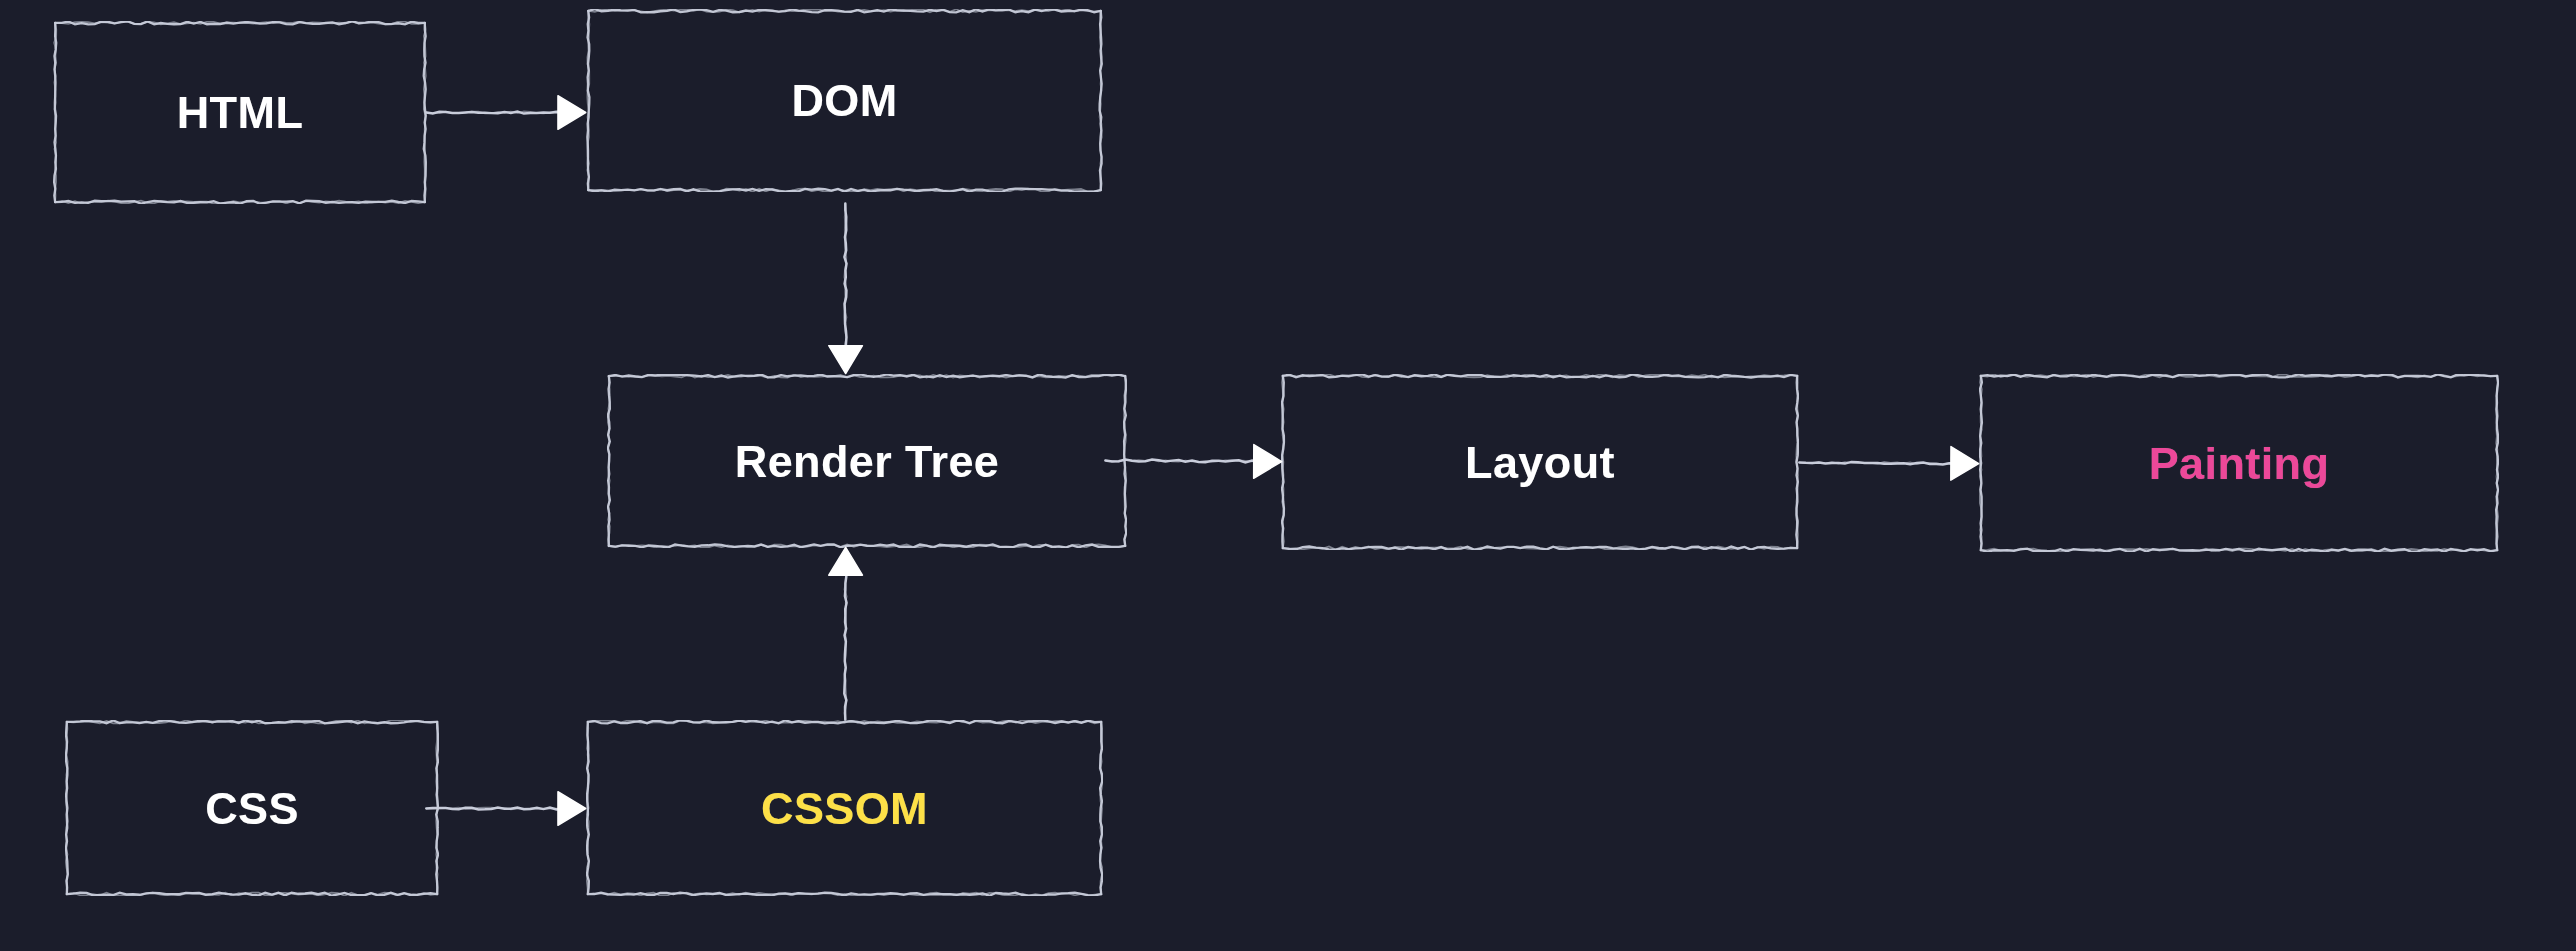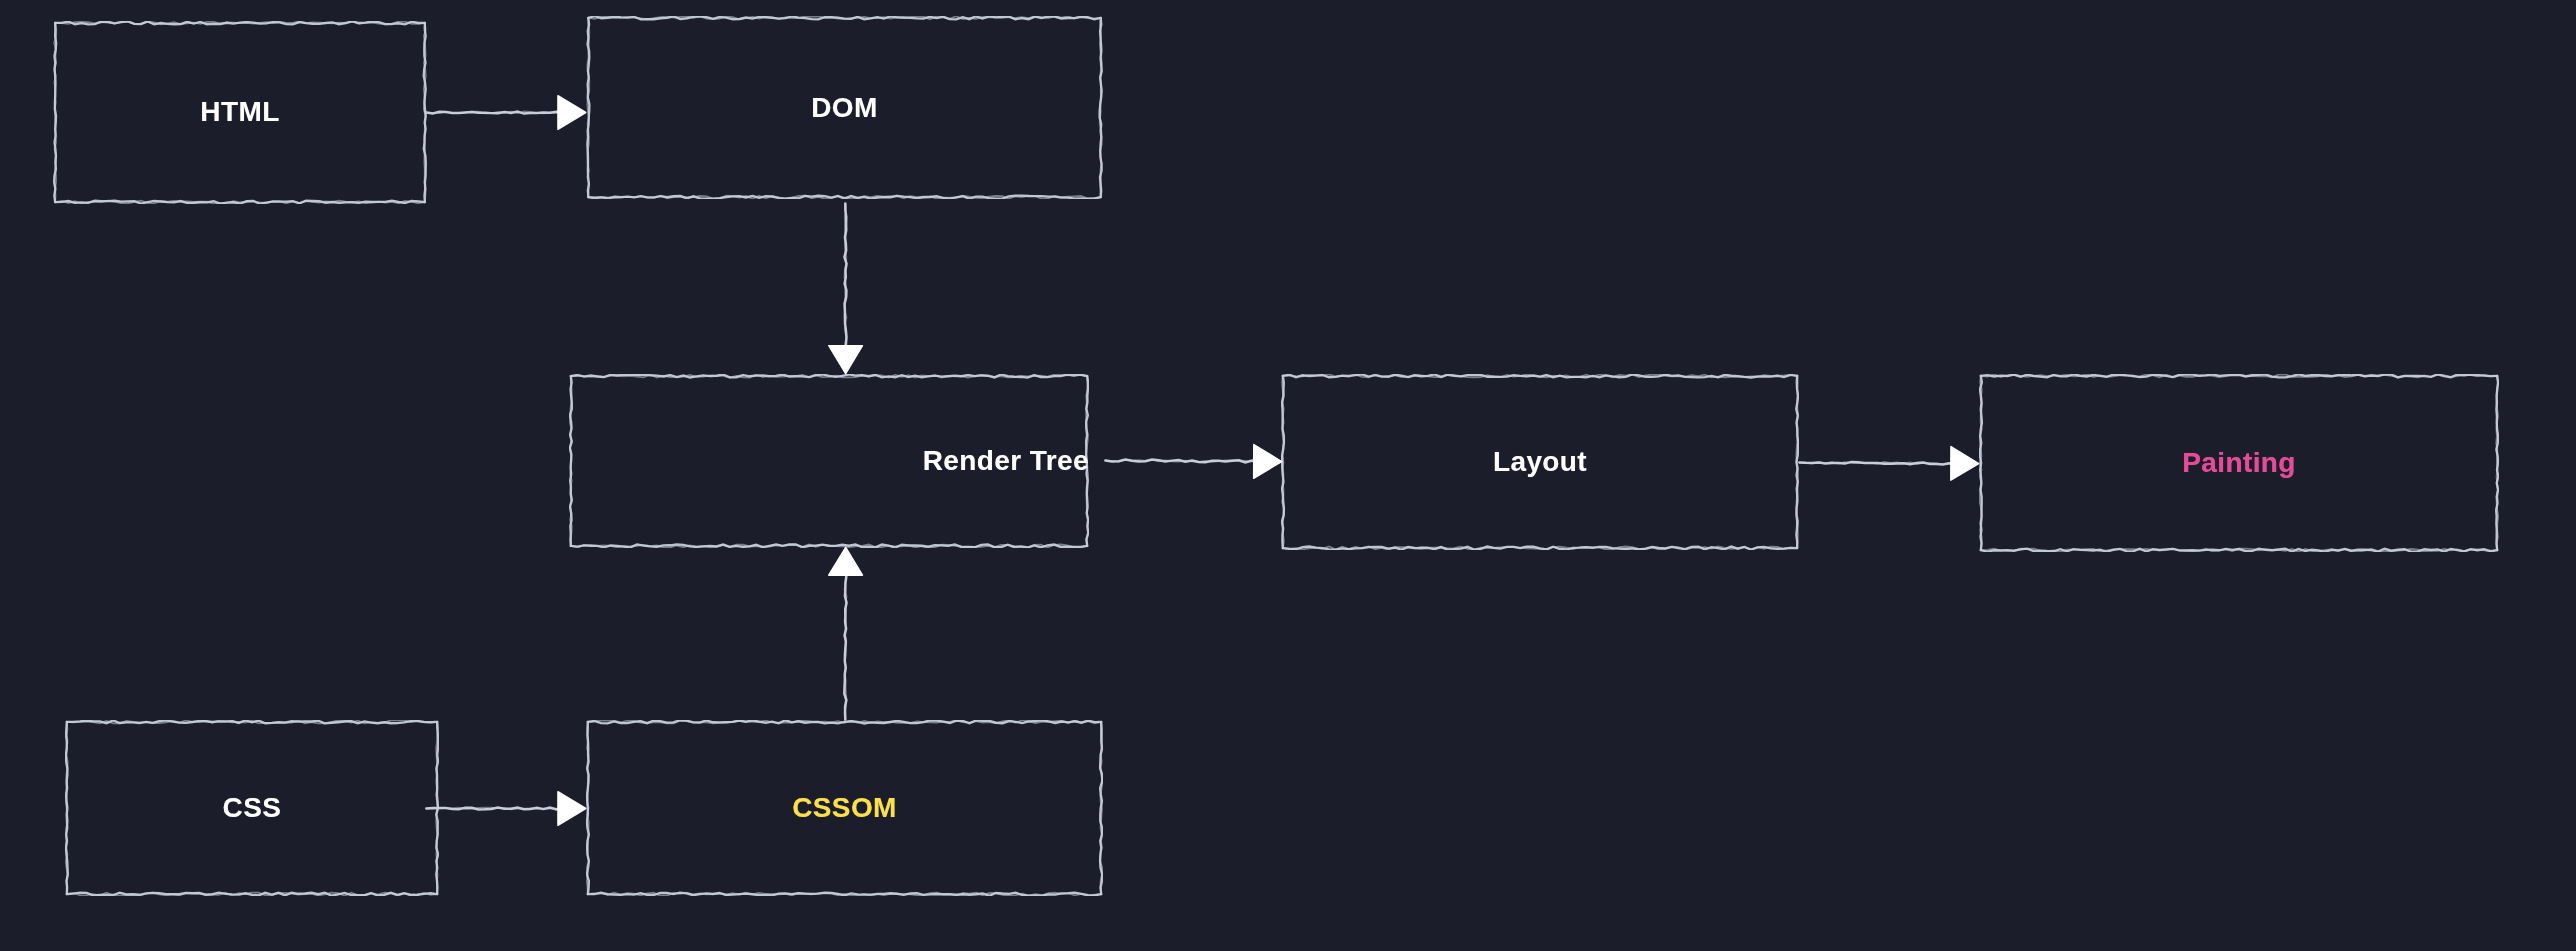--- a/index.html
+++ b/index.html
@@ -25,21 +25,21 @@
     align-items: center;
     justify-content: center;
     color: #ffffff;
     font-weight: bold;
     letter-spacing: 0.4px;
     text-shadow: 0 0 0.7px rgba(255,255,255,0.35);
   }
   .node .node-label {
     position: relative;
     z-index: 3;
-    font-size: 28px;
+    font-size: 45px;
     line-height: 1;
     white-space: nowrap;
   }
   
   .node .frame {
     position: absolute;
     inset: 0;
     z-index: 1;
     pointer-events: none;
   }
@@ -64,37 +64,37 @@
           <path d="M507.50 2.50L508.66 11.57L506.17 20.65L507.61 29.72L508.16 38.80L508.57 47.87L506.27 56.94L508.05 66.02L508.79 75.09L507.24 84.17L506.14 93.24L507.07 102.31L507.19 111.39L506.09 120.46L508.39 129.54L508.10 138.61L507.34 147.69L507.37 156.76L507.09 165.83L507.91 174.91L507.02 183.98L506.82 193.06L507.40 202.13L507.37 211.20L507.05 220.28L508.55 229.35L508.31 238.43L507.50 247.50" fill="none" stroke="#c9cddb" stroke-width="2.4" stroke-opacity="0.55" stroke-linecap="round"></path>
           <path d="M507.50 247.50L498.48 246.37L489.46 245.88L480.45 248.63L471.43 247.24L462.41 245.36L453.39 247.16L444.38 247.12L435.36 247.26L426.34 246.74L417.32 248.43L408.30 247.67L399.29 247.85L390.27 248.45L381.25 247.31L372.23 248.27L363.21 246.19L354.20 245.88L345.18 245.40L336.16 249.10L327.14 246.21L318.13 246.86L309.11 246.84L300.09 246.39L291.07 248.08L282.05 249.67L273.04 245.68L264.02 245.97L255.00 249.66L245.98 247.61L236.96 248.19L227.95 249.41L218.93 246.21L209.91 247.72L200.89 247.58L191.88 248.29L182.86 248.57L173.84 245.99L164.82 247.81L155.80 247.44L146.79 246.61L137.77 245.78L128.75 247.40L119.73 249.45L110.71 246.06L101.70 246.33L92.68 246.82L83.66 245.57L74.64 245.99L65.63 246.27L56.61 245.53L47.59 248.44L38.57 247.82L29.55 248.45L20.54 245.94L11.52 246.99L2.50 247.50" fill="none" stroke="#c9cddb" stroke-width="3.2" stroke-opacity="0.95" stroke-linecap="round"></path>
           <path d="M507.50 247.50L498.48 248.84L489.46 247.20L480.45 245.70L471.43 248.71L462.41 247.23L453.39 248.10L444.38 246.82L435.36 247.77L426.34 249.18L417.32 246.35L408.30 247.35L399.29 246.84L390.27 245.45L381.25 246.98L372.23 246.49L363.21 248.02L354.20 247.18L345.18 246.18L336.16 248.69L327.14 246.27L318.13 249.18L309.11 246.07L300.09 246.84L291.07 248.38L282.05 247.91L273.04 246.49L264.02 247.31L255.00 247.61L245.98 246.23L236.96 248.54L227.95 248.55L218.93 249.56L209.91 246.64L200.89 246.62L191.88 247.15L182.86 246.41L173.84 246.69L164.82 245.85L155.80 246.85L146.79 246.14L137.77 249.00L128.75 248.51L119.73 245.32L110.71 247.16L101.70 249.15L92.68 248.77L83.66 246.88L74.64 245.33L65.63 246.93L56.61 247.38L47.59 247.31L38.57 249.43L29.55 246.19L20.54 248.71L11.52 245.69L2.50 247.50" fill="none" stroke="#c9cddb" stroke-width="2.4" stroke-opacity="0.55" stroke-linecap="round"></path>
           <path d="M2.50 247.50L1.35 238.43L2.72 229.35L1.07 220.28L1.55 211.20L3.52 202.13L2.73 193.06L3.52 183.98L2.80 174.91L1.66 165.83L3.12 156.76L2.54 147.69L3.27 138.61L3.64 129.54L2.18 120.46L2.12 111.39L2.59 102.31L2.64 93.24L2.91 84.17L2.53 75.09L1.70 66.02L2.58 56.94L1.56 47.87L3.19 38.80L3.91 29.72L2.47 20.65L2.77 11.57L2.50 2.50" fill="none" stroke="#c9cddb" stroke-width="3.2" stroke-opacity="0.95" stroke-linecap="round"></path>
           <path d="M2.50 247.50L2.98 238.43L2.45 229.35L3.71 220.28L3.66 211.20L2.30 202.13L3.91 193.06L3.75 183.98L1.59 174.91L3.77 165.83L3.02 156.76L2.79 147.69L2.50 138.61L2.41 129.54L1.75 120.46L3.21 111.39L2.00 102.31L2.69 93.24L1.49 84.17L3.02 75.09L1.66 66.02L3.80 56.94L2.95 47.87L3.53 38.80L1.09 29.72L3.89 20.65L4.00 11.57L2.50 2.50" fill="none" stroke="#c9cddb" stroke-width="2.4" stroke-opacity="0.55" stroke-linecap="round"></path>
         </svg>
       </div>
     <span class="node-label" style="color: rgb(255, 255, 255);">HTML</span>
   </div>
 
-  <div class="node" style="left: 586px; top: 16px; width: 517px; height: 183px;">
+  <div class="node" style="left: 586px; top: 9px; width: 517px; height: 183px;">
     <div class="frame">
         <svg width="517" height="183" viewBox="0 0 705 250" style="position: absolute; left: 0px; top: 0px;">
           <path d="M2.50 2.50L11.47 0.32L20.45 3.05L29.42 2.42L38.40 1.01L47.37 1.79L56.35 2.26L65.32 1.31L74.29 4.58L83.27 4.23L92.24 4.38L101.22 3.06L110.19 2.46L119.17 0.57L128.14 4.23L137.12 3.10L146.09 1.27L155.06 0.44L164.04 1.58L173.01 3.88L181.99 1.27L190.96 2.30L199.94 4.47L208.91 4.12L217.88 2.07L226.86 3.58L235.83 1.21L244.81 1.71L253.78 2.47L262.76 3.50L271.73 2.91L280.71 0.62L289.68 2.24L298.65 2.88L307.63 4.37L316.60 4.59L325.58 1.60L334.55 1.74L343.53 2.27L352.50 3.51L361.47 3.87L370.45 1.16L379.42 4.56L388.40 3.27L397.37 1.54L406.35 3.56L415.32 0.51L424.29 1.77L433.27 2.11L442.24 2.58L451.22 3.35L460.19 3.52L469.17 1.05L478.14 2.89L487.12 1.13L496.09 4.23L505.06 4.62L514.04 1.63L523.01 4.32L531.99 0.38L540.96 3.33L549.94 0.52L558.91 1.81L567.88 1.31L576.86 0.71L585.83 4.40L594.81 2.89L603.78 4.38L612.76 0.75L621.73 2.86L630.71 0.83L639.68 0.74L648.65 3.36L657.63 2.71L666.60 2.85L675.58 1.00L684.55 1.59L693.53 4.56L702.50 2.50" fill="none" stroke="#c9cddb" stroke-width="3.2" stroke-opacity="0.95" stroke-linecap="round"></path>
           <path d="M2.50 2.50L11.47 3.84L20.45 0.87L29.42 1.30L38.40 2.51L47.37 2.36L56.35 1.59L65.32 2.03L74.29 3.25L83.27 4.51L92.24 2.74L101.22 1.57L110.19 0.84L119.17 2.14L128.14 1.18L137.12 0.31L146.09 2.45L155.06 0.56L164.04 3.73L173.01 4.20L181.99 3.73L190.96 0.88L199.94 1.43L208.91 4.46L217.88 2.72L226.86 1.38L235.83 3.56L244.81 1.25L253.78 1.48L262.76 4.02L271.73 1.87L280.71 2.98L289.68 2.90L298.65 0.67L307.63 0.74L316.60 0.49L325.58 2.55L334.55 2.00L343.53 3.66L352.50 3.95L361.47 2.78L370.45 2.15L379.42 1.31L388.40 2.98L397.37 2.79L406.35 1.67L415.32 3.61L424.29 1.83L433.27 2.75L442.24 1.56L451.22 0.38L460.19 0.89L469.17 4.46L478.14 0.71L487.12 0.66L496.09 3.98L505.06 0.35L514.04 4.14L523.01 2.49L531.99 4.03L540.96 1.43L549.94 1.90L558.91 1.41L567.88 2.34L576.86 1.53L585.83 2.76L594.81 1.48L603.78 3.02L612.76 0.96L621.73 1.37L630.71 3.01L639.68 0.53L648.65 2.34L657.63 0.35L666.60 3.56L675.58 0.81L684.55 2.78L693.53 3.40L702.50 2.50" fill="none" stroke="#c9cddb" stroke-width="2.4" stroke-opacity="0.55" stroke-linecap="round"></path>
           <path d="M702.50 2.50L703.22 11.57L701.68 20.65L702.24 29.72L702.98 38.80L703.39 47.87L702.36 56.94L703.04 66.02L703.95 75.09L701.82 84.17L702.75 93.24L703.78 102.31L703.03 111.39L701.97 120.46L701.12 129.54L701.03 138.61L703.24 147.69L702.39 156.76L703.32 165.83L702.39 174.91L701.96 183.98L702.17 193.06L703.67 202.13L703.71 211.20L701.47 220.28L702.41 229.35L703.15 238.43L702.50 247.50" fill="none" stroke="#c9cddb" stroke-width="3.2" stroke-opacity="0.95" stroke-linecap="round"></path>
           <path d="M702.50 2.50L701.34 11.57L702.70 20.65L702.89 29.72L701.39 38.80L702.09 47.87L703.36 56.94L703.97 66.02L702.60 75.09L701.77 84.17L703.10 93.24L702.40 102.31L703.34 111.39L701.37 120.46L702.59 129.54L701.84 138.61L701.06 147.69L703.50 156.76L703.47 165.83L703.91 174.91L701.56 183.98L702.45 193.06L703.58 202.13L702.21 211.20L702.78 220.28L701.94 229.35L702.03 238.43L702.50 247.50" fill="none" stroke="#c9cddb" stroke-width="2.4" stroke-opacity="0.55" stroke-linecap="round"></path>
           <path d="M702.50 247.50L693.53 249.43L684.55 249.43L675.58 249.18L666.60 249.65L657.63 248.03L648.65 248.04L639.68 246.69L630.71 246.85L621.73 245.98L612.76 246.07L603.78 245.87L594.81 245.36L585.83 245.31L576.86 246.34L567.88 249.60L558.91 249.67L549.94 248.96L540.96 246.85L531.99 246.78L523.01 249.57L514.04 246.23L505.06 247.72L496.09 249.47L487.12 248.48L478.14 246.32L469.17 247.26L460.19 247.63L451.22 248.93L442.24 247.39L433.27 246.82L424.29 245.77L415.32 247.65L406.35 247.48L397.37 247.92L388.40 249.49L379.42 247.13L370.45 248.61L361.47 246.02L352.50 249.57L343.53 245.80L334.55 248.14L325.58 246.05L316.60 245.56L307.63 246.76L298.65 245.68L289.68 249.11L280.71 248.63L271.73 249.38L262.76 248.73L253.78 246.58L244.81 246.14L235.83 248.40L226.86 245.87L217.88 247.94L208.91 246.06L199.94 246.42L190.96 247.27L181.99 248.72L173.01 249.43L164.04 249.61L155.06 249.16L146.09 246.33L137.12 249.11L128.14 245.96L119.17 246.29L110.19 247.65L101.22 246.17L92.24 247.88L83.27 247.86L74.29 246.19L65.32 247.81L56.35 246.86L47.37 247.35L38.40 246.99L29.42 249.29L20.45 247.78L11.47 249.01L2.50 247.50" fill="none" stroke="#c9cddb" stroke-width="3.2" stroke-opacity="0.95" stroke-linecap="round"></path>
           <path d="M702.50 247.50L693.53 248.87L684.55 249.46L675.58 245.87L666.60 246.39L657.63 246.75L648.65 247.42L639.68 245.85L630.71 249.27L621.73 249.53L612.76 245.72L603.78 245.50L594.81 247.51L585.83 246.39L576.86 249.36L567.88 245.96L558.91 245.81L549.94 246.74L540.96 248.70L531.99 248.31L523.01 246.77L514.04 245.46L505.06 248.03L496.09 248.07L487.12 248.02L478.14 249.51L469.17 246.55L460.19 246.68L451.22 247.59L442.24 246.13L433.27 249.01L424.29 245.42L415.32 246.04L406.35 246.69L397.37 245.60L388.40 247.32L379.42 246.26L370.45 248.83L361.47 249.37L352.50 247.94L343.53 246.12L334.55 248.75L325.58 249.55L316.60 247.27L307.63 248.95L298.65 245.46L289.68 245.81L280.71 248.11L271.73 249.63L262.76 247.73L253.78 246.13L244.81 249.10L235.83 245.65L226.86 249.69L217.88 245.95L208.91 248.20L199.94 246.06L190.96 245.32L181.99 249.48L173.01 249.54L164.04 246.48L155.06 245.59L146.09 247.35L137.12 247.59L128.14 246.45L119.17 247.46L110.19 248.89L101.22 245.34L92.24 248.47L83.27 248.20L74.29 246.00L65.32 247.46L56.35 247.25L47.37 247.83L38.40 248.43L29.42 247.73L20.45 247.08L11.47 247.20L2.50 247.50" fill="none" stroke="#c9cddb" stroke-width="2.4" stroke-opacity="0.55" stroke-linecap="round"></path>
           <path d="M2.50 247.50L2.27 238.43L3.28 229.35L2.26 220.28L1.91 211.20L2.07 202.13L2.06 193.06L1.71 183.98L1.24 174.91L2.10 165.83L1.67 156.76L2.95 147.69L3.14 138.61L3.76 129.54L3.97 120.46L1.87 111.39L2.17 102.31L1.63 93.24L3.02 84.17L2.17 75.09L3.11 66.02L3.83 56.94L3.68 47.87L1.50 38.80L2.63 29.72L1.78 20.65L3.59 11.57L2.50 2.50" fill="none" stroke="#c9cddb" stroke-width="3.2" stroke-opacity="0.95" stroke-linecap="round"></path>
           <path d="M2.50 247.50L1.23 238.43L3.39 229.35L1.21 220.28L3.45 211.20L1.73 202.13L1.50 193.06L1.66 183.98L3.33 174.91L3.13 165.83L2.79 156.76L1.49 147.69L3.31 138.61L1.78 129.54L1.25 120.46L1.48 111.39L3.81 102.31L3.84 93.24L3.71 84.17L1.43 75.09L1.32 66.02L2.81 56.94L2.43 47.87L3.24 38.80L3.36 29.72L3.97 20.65L2.31 11.57L2.50 2.50" fill="none" stroke="#c9cddb" stroke-width="2.4" stroke-opacity="0.55" stroke-linecap="round"></path>
         </svg>
       </div>
     <span class="node-label" style="color: rgb(255, 255, 255);">DOM</span>
   </div>
 
-  <div class="node" style="left: 569px; top: 374px; width: 520px; height: 174px; justify-content: flex-end;">
+  <div class="node" style="left: 607px; top: 374px; width: 520px; height: 174px;">
     <div class="frame">
         <svg width="520" height="174" viewBox="0 0 710 237" style="position: absolute; left: 0px; top: 0px;">
           <path d="M2.50 2.50L11.54 1.05L20.58 3.32L29.62 1.73L38.65 3.10L47.69 4.01L56.73 0.90L65.77 1.70L74.81 0.76L83.85 0.80L92.88 0.75L101.92 0.48L110.96 1.43L120.00 1.94L129.04 3.14L138.08 1.16L147.12 3.91L156.15 1.85L165.19 4.51L174.23 2.94L183.27 1.58L192.31 2.63L201.35 2.10L210.38 0.37L219.42 4.27L228.46 4.10L237.50 1.20L246.54 2.83L255.58 1.98L264.62 1.54L273.65 2.81L282.69 2.31L291.73 0.43L300.77 3.18L309.81 2.81L318.85 2.85L327.88 4.02L336.92 1.15L345.96 0.36L355.00 2.22L364.04 3.65L373.08 2.40L382.12 0.35L391.15 1.94L400.19 1.26L409.23 2.77L418.27 0.85L427.31 4.22L436.35 2.99L445.38 4.17L454.42 1.40L463.46 3.86L472.50 1.94L481.54 4.12L490.58 2.89L499.62 1.90L508.65 3.36L517.69 2.75L526.73 1.98L535.77 2.79L544.81 1.12L553.85 2.64L562.88 1.55L571.92 2.08L580.96 4.41L590.00 0.36L599.04 2.58L608.08 3.44L617.12 3.75L626.15 4.61L635.19 1.21L644.23 3.75L653.27 3.91L662.31 2.70L671.35 2.56L680.38 0.61L689.42 1.74L698.46 0.48L707.50 2.50" fill="none" stroke="#c9cddb" stroke-width="3.2" stroke-opacity="0.95" stroke-linecap="round"></path>
           <path d="M2.50 2.50L11.54 2.44L20.58 2.57L29.62 3.59L38.65 2.62L47.69 3.61L56.73 2.05L65.77 2.01L74.81 3.11L83.85 2.24L92.88 3.37L101.92 4.31L110.96 0.40L120.00 4.65L129.04 1.99L138.08 4.09L147.12 3.79L156.15 3.42L165.19 0.99L174.23 3.60L183.27 3.36L192.31 1.44L201.35 2.34L210.38 2.31L219.42 4.52L228.46 2.20L237.50 4.36L246.54 4.59L255.58 0.45L264.62 4.04L273.65 2.14L282.69 3.60L291.73 3.15L300.77 2.58L309.81 2.47L318.85 0.94L327.88 4.28L336.92 1.75L345.96 3.94L355.00 3.76L364.04 1.97L373.08 4.45L382.12 4.36L391.15 3.86L400.19 2.02L409.23 3.16L418.27 1.59L427.31 1.46L436.35 4.44L445.38 0.91L454.42 3.53L463.46 1.24L472.50 4.58L481.54 1.61L490.58 2.59L499.62 1.45L508.65 4.53L517.69 2.18L526.73 2.99L535.77 2.78L544.81 4.66L553.85 2.61L562.88 1.01L571.92 2.68L580.96 3.79L590.00 2.59L599.04 4.46L608.08 4.09L617.12 2.28L626.15 3.01L635.19 2.56L644.23 2.11L653.27 3.43L662.31 0.69L671.35 1.00L680.38 1.61L689.42 0.83L698.46 1.40L707.50 2.50" fill="none" stroke="#c9cddb" stroke-width="2.4" stroke-opacity="0.55" stroke-linecap="round"></path>
           <path d="M707.50 2.50L708.97 11.42L708.56 20.35L707.73 29.27L707.84 38.19L706.42 47.12L708.40 56.04L706.16 64.96L706.30 73.88L707.43 82.81L706.05 91.73L706.32 100.65L706.16 109.58L706.56 118.50L707.33 127.42L706.65 136.35L708.08 145.27L707.54 154.19L707.06 163.12L707.60 172.04L708.06 180.96L706.90 189.88L708.71 198.81L707.71 207.73L708.98 216.65L706.52 225.58L707.50 234.50" fill="none" stroke="#c9cddb" stroke-width="3.2" stroke-opacity="0.95" stroke-linecap="round"></path>
           <path d="M707.50 2.50L707.52 11.42L708.00 20.35L706.33 29.27L706.85 38.19L706.23 47.12L706.02 56.04L706.18 64.96L706.89 73.88L708.54 82.81L708.18 91.73L706.66 100.65L706.09 109.58L706.80 118.50L707.35 127.42L708.72 136.35L708.79 145.27L706.61 154.19L706.77 163.12L706.74 172.04L706.90 180.96L707.27 189.88L708.67 198.81L708.31 207.73L708.86 216.65L706.29 225.58L707.50 234.50" fill="none" stroke="#c9cddb" stroke-width="2.4" stroke-opacity="0.55" stroke-linecap="round"></path>
           <path d="M707.50 234.50L698.46 235.65L689.42 235.68L680.38 235.42L671.35 235.88L662.31 232.57L653.27 233.75L644.23 236.31L635.19 233.84L626.15 236.61L617.12 235.08L608.08 236.19L599.04 232.87L590.00 236.13L580.96 236.08L571.92 232.32L562.88 233.12L553.85 236.26L544.81 236.01L535.77 235.85L526.73 232.43L517.69 234.33L508.65 233.72L499.62 233.58L490.58 235.50L481.54 234.17L472.50 233.92L463.46 233.89L454.42 232.84L445.38 236.68L436.35 234.07L427.31 232.59L418.27 236.51L409.23 235.57L400.19 236.15L391.15 232.53L382.12 234.01L373.08 232.75L364.04 234.34L355.00 234.18L345.96 232.73L336.92 233.94L327.88 234.20L318.85 236.34L309.81 232.45L300.77 232.45L291.73 234.34L282.69 232.46L273.65 234.27L264.62 236.32L255.58 232.85L246.54 235.10L237.50 235.78L228.46 234.50L219.42 235.75L210.38 232.56L201.35 235.09L192.31 234.35L183.27 235.01L174.23 235.80L165.19 235.13L156.15 233.09L147.12 232.41L138.08 233.59L129.04 233.72L120.00 235.61L110.96 235.12L101.92 234.01L92.88 232.32L83.85 236.44L74.81 235.39L65.77 234.46L56.73 233.86L47.69 236.32L38.65 234.30L29.62 234.34L20.58 233.70L11.54 235.50L2.50 234.50" fill="none" stroke="#c9cddb" stroke-width="3.2" stroke-opacity="0.95" stroke-linecap="round"></path>
           <path d="M707.50 234.50L698.46 236.37L689.42 236.11L680.38 233.70L671.35 232.31L662.31 233.13L653.27 236.60L644.23 232.77L635.19 232.96L626.15 236.55L617.12 235.73L608.08 234.81L599.04 233.01L590.00 233.07L580.96 235.93L571.92 234.27L562.88 235.64L553.85 235.84L544.81 235.08L535.77 235.29L526.73 234.45L517.69 233.13L508.65 232.65L499.62 236.29L490.58 236.69L481.54 234.87L472.50 236.36L463.46 233.71L454.42 234.91L445.38 235.06L436.35 234.02L427.31 236.16L418.27 236.03L409.23 232.43L400.19 234.53L391.15 234.91L382.12 235.92L373.08 235.16L364.04 234.89L355.00 234.05L345.96 233.05L336.92 235.70L327.88 232.50L318.85 235.82L309.81 233.22L300.77 233.27L291.73 234.37L282.69 233.87L273.65 235.48L264.62 235.13L255.58 235.05L246.54 235.08L237.50 232.61L228.46 232.81L219.42 235.74L210.38 233.13L201.35 236.12L192.31 236.18L183.27 234.89L174.23 235.87L165.19 233.71L156.15 236.10L147.12 233.91L138.08 236.54L129.04 236.58L120.00 233.60L110.96 234.63L101.92 233.09L92.88 234.30L83.85 234.94L74.81 234.61L65.77 236.44L56.73 234.45L47.69 233.82L38.65 234.47L29.62 233.15L20.58 233.32L11.54 236.27L2.50 234.50" fill="none" stroke="#c9cddb" stroke-width="2.4" stroke-opacity="0.55" stroke-linecap="round"></path>
           <path d="M2.50 234.50L2.35 225.58L2.35 216.65L1.82 207.73L3.46 198.81L2.92 189.88L1.34 180.96L3.89 172.04L2.45 163.12L2.66 154.19L1.57 145.27L3.05 136.35L2.19 127.42L2.81 118.50L3.23 109.58L1.21 100.65L3.83 91.73L1.43 82.81L3.45 73.88L2.96 64.96L1.07 56.04L3.88 47.12L3.73 38.19L2.80 29.27L2.13 20.35L3.58 11.42L2.50 2.50" fill="none" stroke="#c9cddb" stroke-width="3.2" stroke-opacity="0.95" stroke-linecap="round"></path>
           <path d="M2.50 234.50L1.38 225.58L3.38 216.65L3.83 207.73L1.56 198.81L3.32 189.88L1.68 180.96L2.92 172.04L1.98 163.12L2.29 154.19L3.68 145.27L1.65 136.35L2.59 127.42L3.21 118.50L2.96 109.58L1.13 100.65L3.01 91.73L2.24 82.81L3.16 73.88L1.03 64.96L3.06 56.04L1.95 47.12L3.46 38.19L3.73 29.27L3.63 20.35L2.48 11.42L2.50 2.50" fill="none" stroke="#c9cddb" stroke-width="2.4" stroke-opacity="0.55" stroke-linecap="round"></path>

